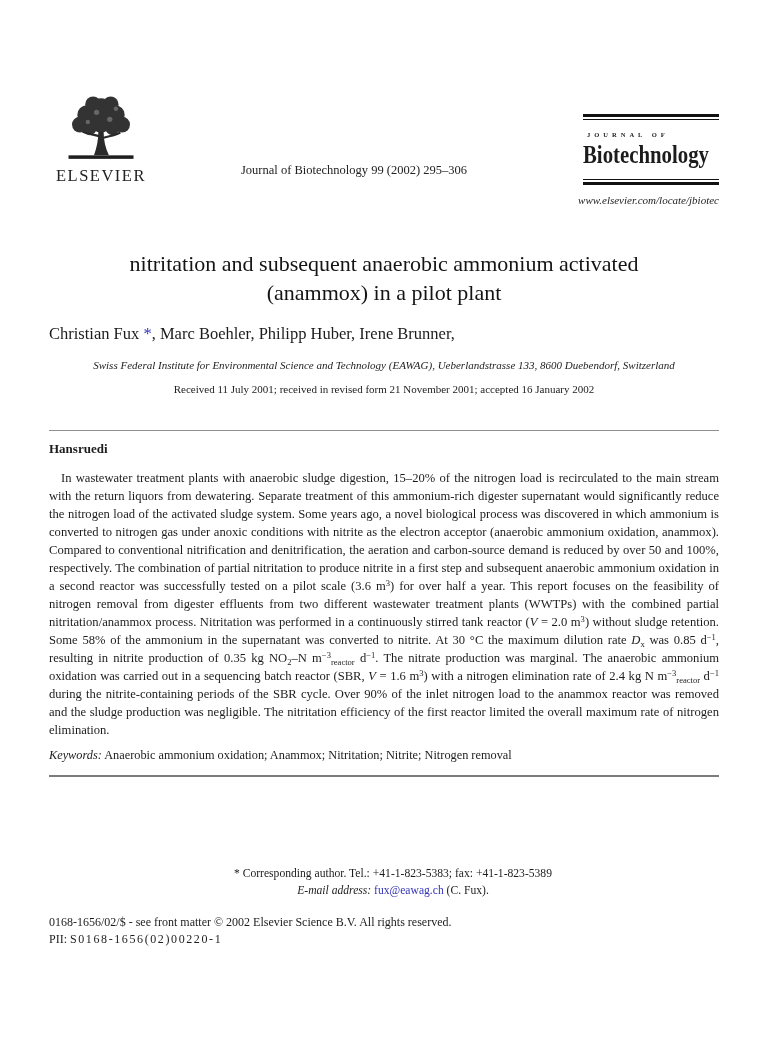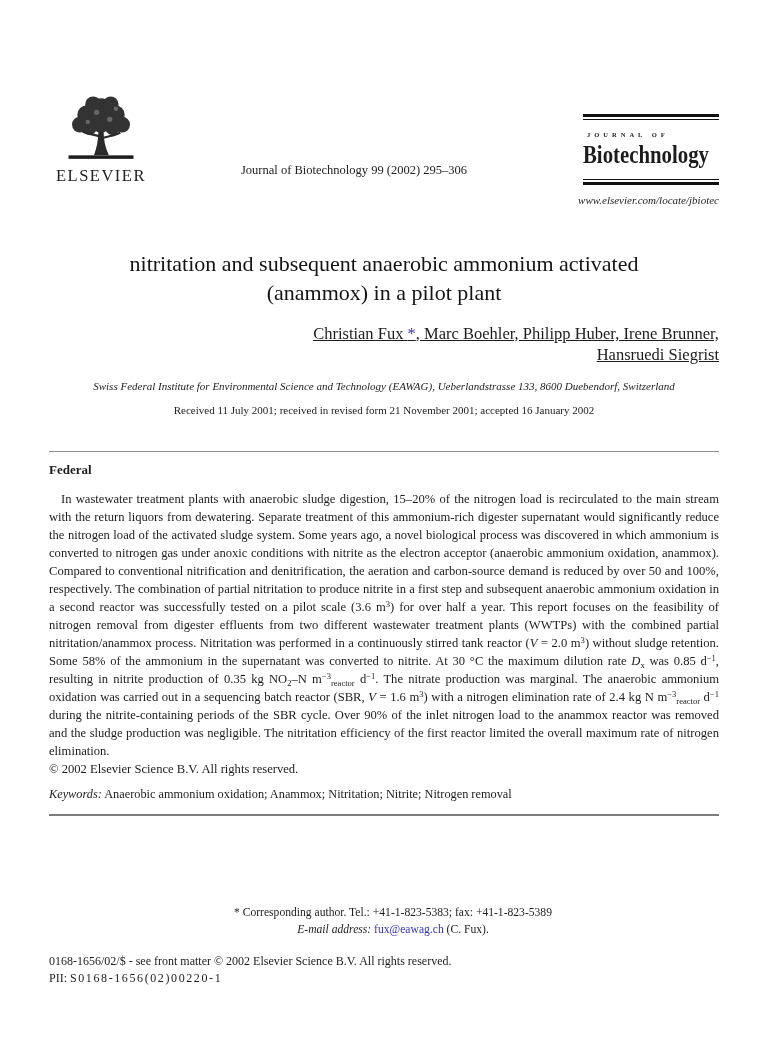--- a/index.html
+++ b/index.html
@@ -16,21 +16,21 @@
   .elsevier-name { font-size:16.5px; letter-spacing:1.5px; margin-top:1px; color:#222; }
   .citation { position:absolute; left:90px; right:150px; top:70px; text-align:center; font-size:12.5px; color:#222; }
   .jlogo { position:absolute; right:0; top:21px; width:136px; }
   .jrule-top { height:2px; border-top:3px solid #111; border-bottom:1.2px solid #111; }
   .jrule-bot { height:2px; border-top:1.2px solid #111; border-bottom:3px solid #111; margin-top:8px; }
   .jkicker { font-size:6.5px; font-weight:bold; letter-spacing:4px; margin:11px 0 0 4px; color:#222; }
   .jname { font-weight:bold; font-size:26px; line-height:32px; white-space:nowrap; transform:scaleX(0.8); transform-origin:left center; margin-top:1px; }
   .jurl { position:absolute; right:0; top:101px; font-size:11px; color:#222;font-style:italic; }
   
   .title { margin-top:42px; text-align:center; font-size:22px; line-height:29px; color:#141414; }
-  .authors { margin-top:16px; text-align:right; font-size:16.5px; line-height:21px;text-decoration:underline; }
+  .authors { margin-top:16px; text-align:left; font-size:16.5px; line-height:21px; }
   .affil { margin-top:15px; text-align:center; font-style:italic; font-size:11px; color:#222; }
   .history { margin-top:12px; text-align:center; font-size:11px; color:#222; }
   .rule1 { margin-top:35px; border:none; border-top:1px solid #8f8f8f; height:0; }
   .abs-head { margin-top:10px; font-weight:bold; font-size:13px; }
   .abs-body { margin-top:12px; font-size:12.6px; line-height:18px; text-align:justify; text-indent:12px;font-family:Liberation Serif, serif; }
   .abs-copy { font-size:12.6px; line-height:18px; }
   .keywords { margin-top:9px; font-size:12.3px; }
   .rule2 { margin-top:12px; border:none; border-top:2px solid #7c7c7c; height:0; }
   
   .footnotes { margin-top:88px; font-size:11.6px; line-height:17px;text-align:center; }
@@ -92,33 +92,31 @@
     <div class="jurl">www.elsevier.com/locate/jbiotec</div>
   </div>
 
   <div class="title">
     <div>nitritation and subsequent anaerobic ammonium activated</div>
     <div>(anammox) in a pilot plant</div>
   </div>
 
   <div class="authors">
     <div><span>Christian Fux </span><span class="link">*</span><span>, Marc Boehler, Philipp Huber, Irene Brunner,</span></div>
-    <div>Hansruedi Siegrist</div>
   </div>
 
   <div class="affil">Swiss Federal Institute for Environmental Science and Technology (EAWAG), Ueberlandstrasse 133, 8600 Duebendorf, Switzerland</div>
 
   <div class="history">Received 11 July 2001; received in revised form 21 November 2001; accepted 16 January 2002</div>
 
   <hr class="rule1">
 
-  <div class="abs-head">Federal</div>
+  <div class="abs-head">Hansruedi</div>
 
   <div class="abs-body"><span>In wastewater treatment plants with anaerobic sludge digestion, 15–20% of the nitrogen load is recirculated to the main stream with the return liquors from dewatering. Separate treatment of this ammonium-rich digester supernatant would significantly reduce the nitrogen load of the activated sludge system. Some years ago, a novel biological process was discovered in which ammonium is converted to nitrogen gas under anoxic conditions with nitrite as the electron acceptor (anaerobic ammonium oxidation, anammox). Compared to conventional nitrification and denitrification, the aeration and carbon-source demand is reduced by over 50 and 100%, respectively. The combination of partial nitritation to produce nitrite in a first step and subsequent anaerobic ammonium oxidation in a second reactor was successfully tested on a pilot scale (3.6 m</span><sup>3</sup><span>) for over half a year. This report focuses on the feasibility of nitrogen removal from digester effluents from two different wastewater treatment plants (WWTPs) with the combined partial nitritation/anammox process. Nitritation was performed in a continuously stirred tank reactor (</span><i>V</i><span> = 2.0 m</span><sup>3</sup><span>) without sludge retention. Some 58% of the ammonium in the supernatant was converted to nitrite. At 30 °C the maximum dilution rate </span><i>D</i><sub>x</sub><span> was 0.85 d</span><sup>−1</sup><span>, resulting in nitrite production of 0.35 kg NO</span><sub>2</sub><span>–N m</span><sup>−3</sup><sub>reactor</sub><span> d</span><sup>−1</sup><span>. The nitrate production was marginal. The anaerobic ammonium oxidation was carried out in a sequencing batch reactor (SBR, </span><i>V</i><span> = 1.6 m</span><sup>3</sup><span>) with a nitrogen elimination rate of 2.4 kg N m</span><sup>−3</sup><sub>reactor</sub><span> d</span><sup>−1</sup><span> during the nitrite-containing periods of the SBR cycle. Over 90% of the inlet nitrogen load to the anammox reactor was removed and the sludge production was negligible. The nitritation efficiency of the first reactor limited the overall maximum rate of nitrogen elimination.</span></div>
-  <div class="abs-copy">© 2002 Elsevier Science B.V. All rights reserved.</div>
 
   <div class="keywords"><i>Keywords:</i><span>  Anaerobic ammonium oxidation; Anammox; Nitritation; Nitrite; Nitrogen removal</span></div>
 
   <hr class="rule2">
 
   <div class="footnotes">
     <div>* Corresponding author. Tel.: +41-1-823-5383; fax: +41-1-823-5389</div>
     <div><i>E-mail address:</i><span> </span><span class="link">fux@eawag.ch</span><span> (C. Fux).</span></div>
   </div>
 

